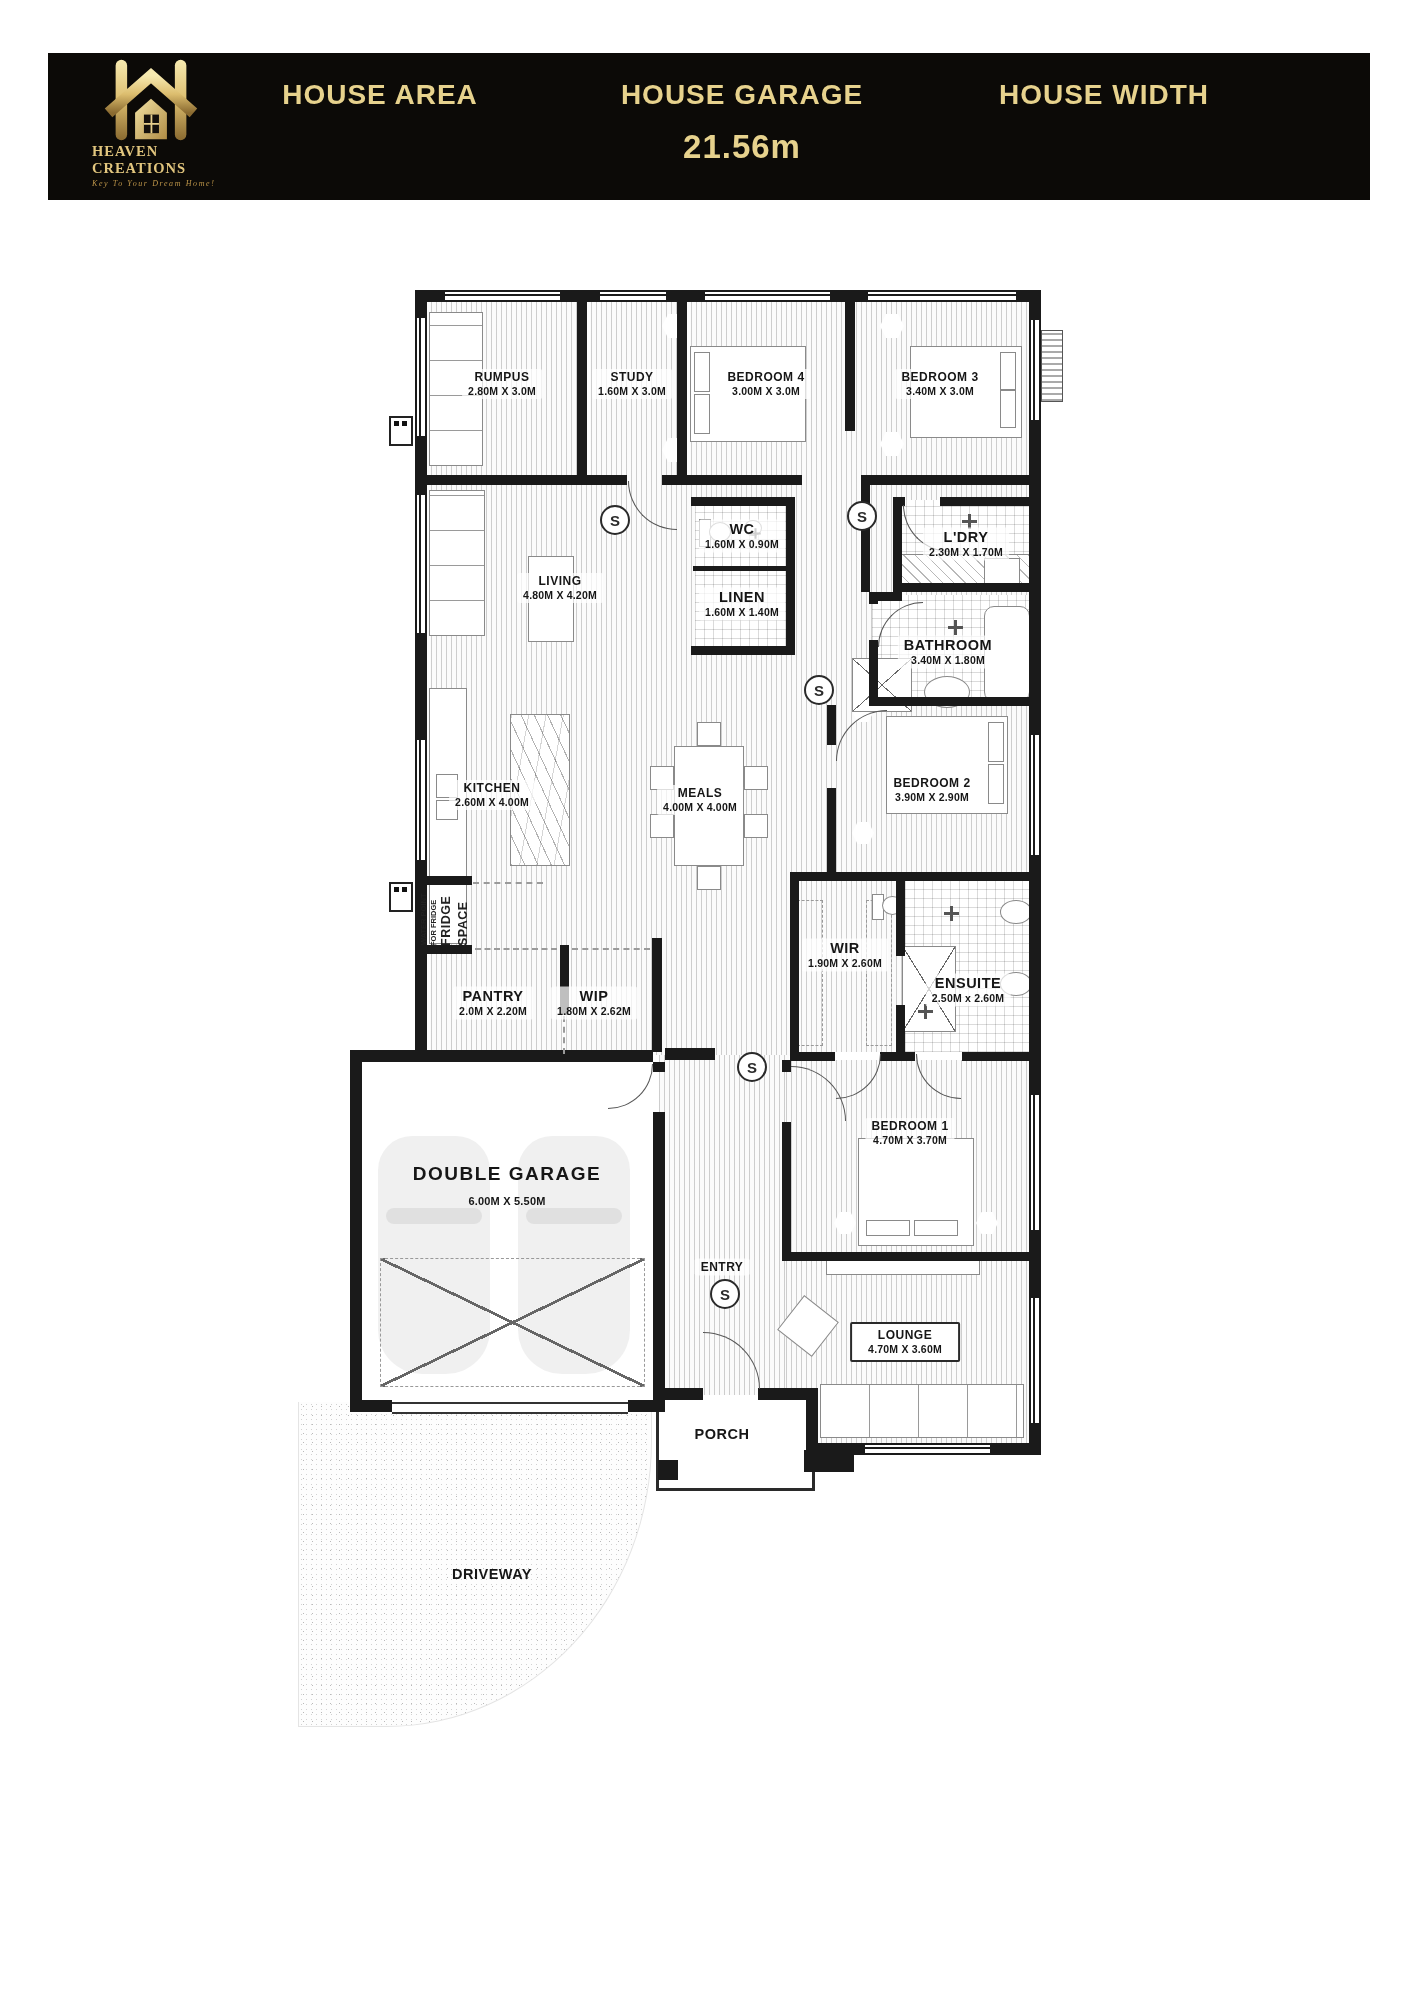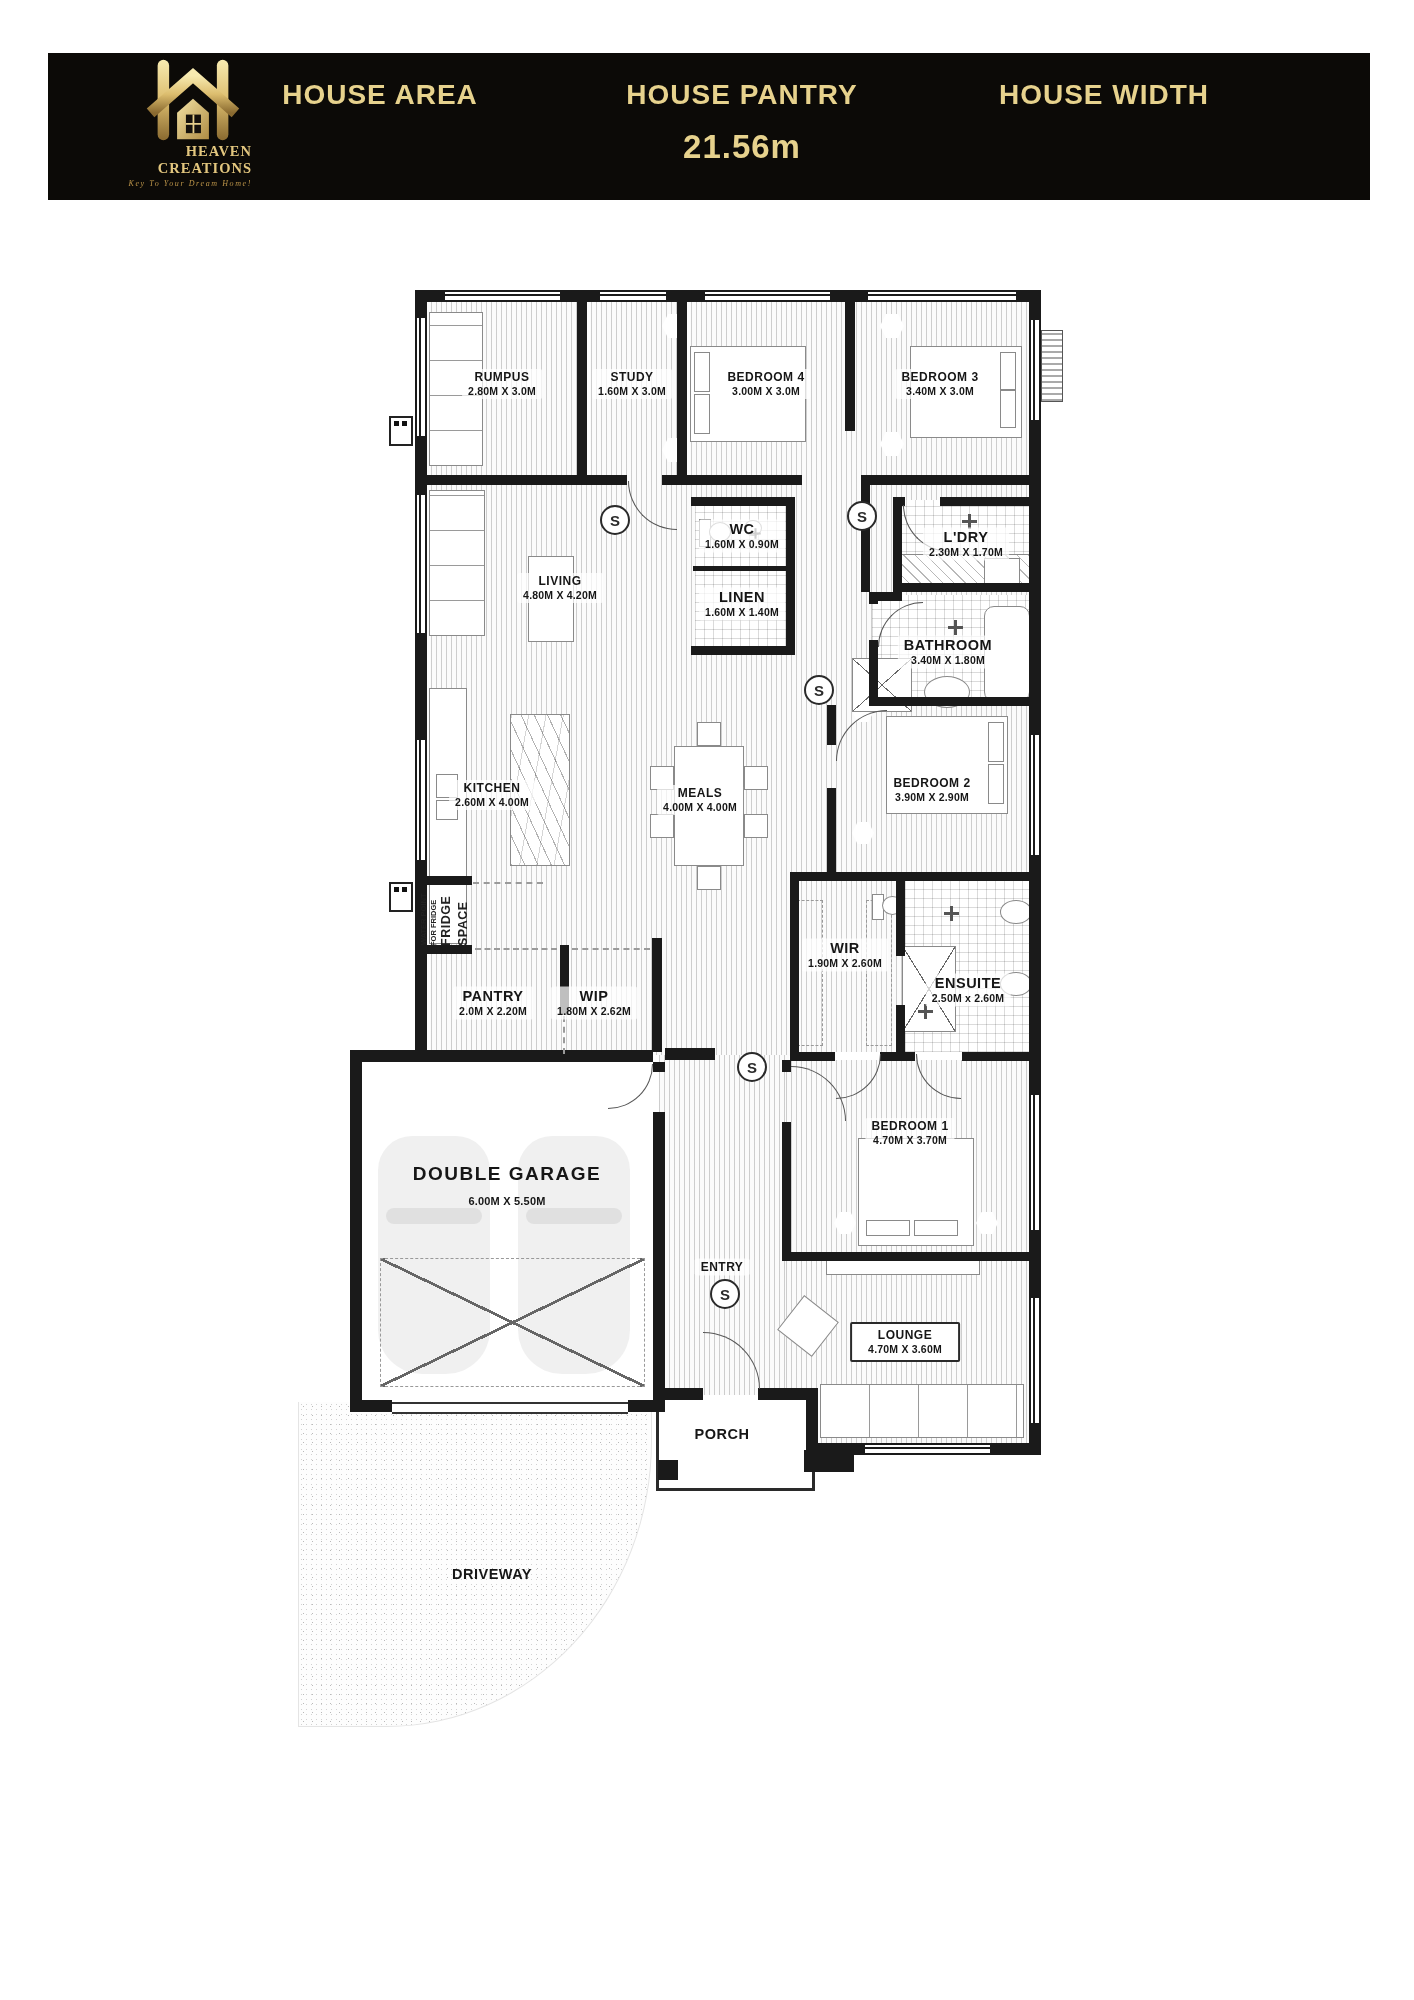--- a/index.html
+++ b/index.html
@@ -3,21 +3,21 @@
 <meta charset="utf-8">
 <style>
   html,body{margin:0;padding:0;background:#fff}
   #canvas{position:relative;width:1414px;height:2000px;background:#fff;overflow:hidden;
           font-family:"Liberation Sans",sans-serif}
   
   #hdr{position:absolute;left:48px;top:53px;width:1322px;height:147px;background:#0c0a07;z-index:40}
   .stat{position:absolute;top:26px;width:320px;text-align:center}
   .stat .lb{font-size:28px;font-weight:700;color:#e7d28d;letter-spacing:1px}
   .stat .vl{font-size:33px;font-weight:700;color:#e7d28d;margin-top:17px;letter-spacing:1px}
-  #logo{position:absolute;left:44px;top:5px;width:160px;text-align:right}
+  #logo{position:absolute;left:44px;top:5px;width:160px;text-align:left}
   #logo .nm{font-family:"Liberation Serif",serif;font-weight:700;font-size:14.5px;color:#e2c67e;letter-spacing:1px;margin-top:-3px}
   #logo .tg{font-family:"Liberation Serif",serif;font-style:italic;font-size:8px;color:#bd9549;letter-spacing:1.6px;margin-top:2px}
   #ftr{position:absolute;left:260px;top:1812px;width:915px;height:110px;background:#0c0a07;z-index:40;
        display:flex;align-items:center;justify-content:center}
   #ftr .box{border:5px solid #e7d38b;padding:8px 58px;text-align:center}
   #ftr .ttl{font-size:47px;color:#ead789;letter-spacing:4px}
   
   .w{position:absolute;background:#1a1a1a;z-index:10}
   .hatch{position:absolute;background-color:#fbfbfb;z-index:1;
          background-image:repeating-linear-gradient(90deg,rgba(60,60,60,.24) 0 1px,transparent 1px 5px)}
@@ -97,21 +97,21 @@
         <rect x="59.5" y="64" width="2" height="21" fill="#e7cf8c"></rect>
         <rect x="52" y="73.5" width="17" height="2" fill="#e7cf8c"></rect>
       </svg>
       <div class="nm">HEAVEN CREATIONS</div>
       <div class="tg">Key To Your Dream Home!</div>
     </div>
     <div class="stat" style="left:172px">
       <div class="lb">HOUSE AREA</div>
     </div>
     <div class="stat" style="left:534px">
-      <div class="lb">HOUSE PANTRY</div>
+      <div class="lb">HOUSE GARAGE</div>
       <div class="vl">21.56m</div>
     </div>
     <div class="stat" style="left:896px">
       <div class="lb">HOUSE WIDTH</div>
     </div>
   </div>
 
   <div class="hatch" style="left:421px;top:296px;width:614px;height:180px"></div>
   <div class="hatch" style="left:421px;top:475px;width:614px;height:230px"></div>
   <div class="hatch" style="left:421px;top:705px;width:614px;height:175px"></div>

